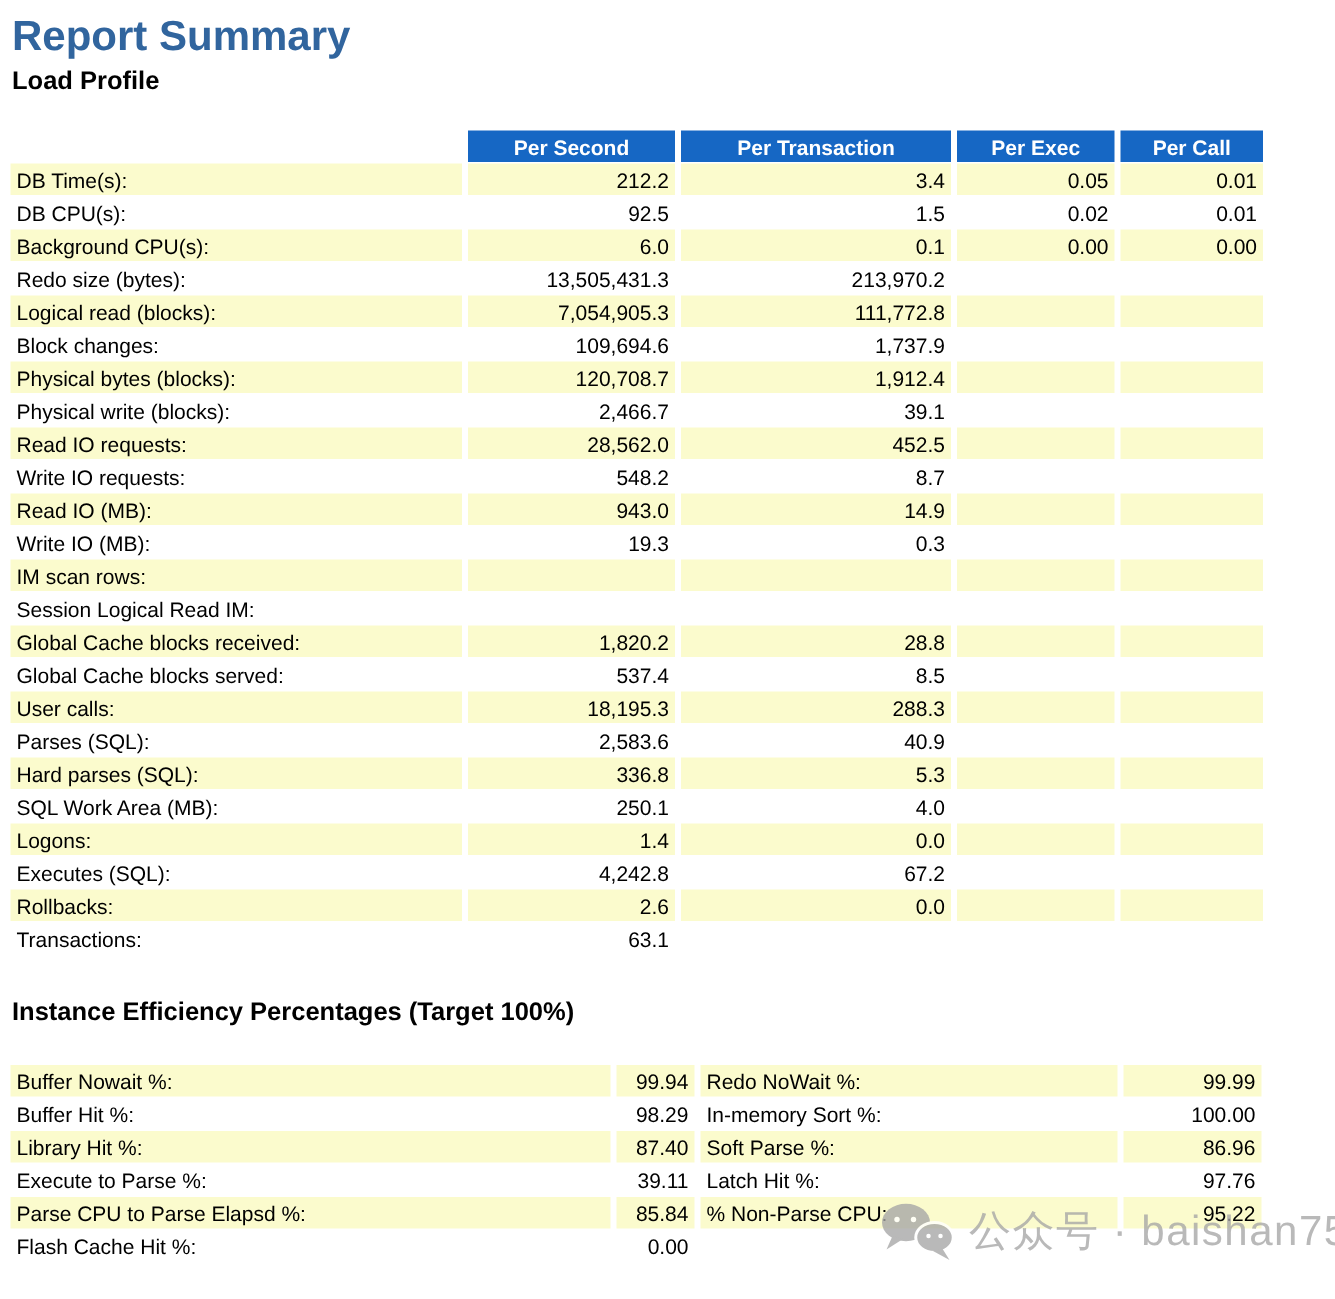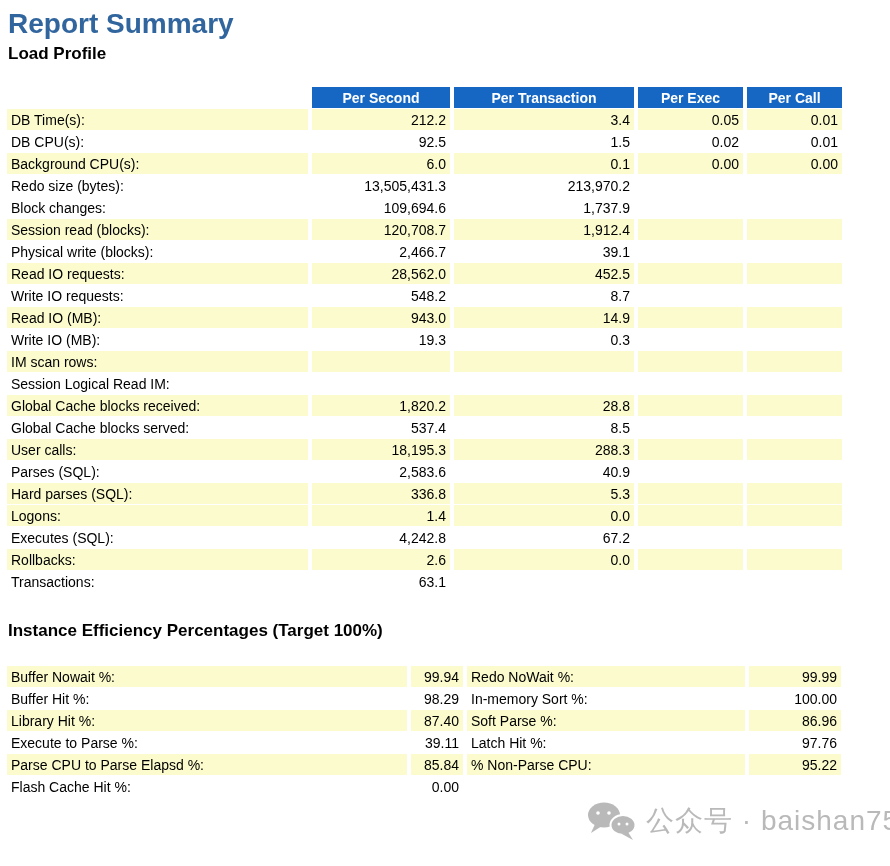--- a/index.html
+++ b/index.html
@@ -118,29 +118,36 @@
         <td class="num">0.00</td>
         <td class="num">0.00</td>
       </tr>
       <tr class="even">
         <td class="lbl">Redo size (bytes):</td>
         <td class="num">13,505,431.3</td>
         <td class="num">213,970.2</td>
         <td class="num"></td>
         <td class="num"></td>
       </tr>
+      <tr class="odd">
+        <td class="lbl">Logical read (blocks):</td>
+        <td class="num">7,054,905.3</td>
+        <td class="num">111,772.8</td>
+        <td class="num"></td>
+        <td class="num"></td>
+      </tr>
       <tr class="even">
         <td class="lbl">Block changes:</td>
         <td class="num">109,694.6</td>
         <td class="num">1,737.9</td>
         <td class="num"></td>
         <td class="num"></td>
       </tr>
       <tr class="odd">
-        <td class="lbl">Session read (blocks):</td>
+        <td class="lbl">Physical bytes (blocks):</td>
         <td class="num">120,708.7</td>
         <td class="num">1,912.4</td>
         <td class="num"></td>
         <td class="num"></td>
       </tr>
       <tr class="even">
         <td class="lbl">Physical write (blocks):</td>
         <td class="num">2,466.7</td>
         <td class="num">39.1</td>
         <td class="num"></td>
@@ -213,20 +220,27 @@
         <td class="lbl">Parses (SQL):</td>
         <td class="num">2,583.6</td>
         <td class="num">40.9</td>
         <td class="num"></td>
         <td class="num"></td>
       </tr>
       <tr class="odd">
         <td class="lbl">Hard parses (SQL):</td>
         <td class="num">336.8</td>
         <td class="num">5.3</td>
+        <td class="num"></td>
+        <td class="num"></td>
+      </tr>
+      <tr class="even">
+        <td class="lbl">SQL Work Area (MB):</td>
+        <td class="num">250.1</td>
+        <td class="num">4.0</td>
         <td class="num"></td>
         <td class="num"></td>
       </tr>
       <tr class="odd">
         <td class="lbl">Logons:</td>
         <td class="num">1.4</td>
         <td class="num">0.0</td>
         <td class="num"></td>
         <td class="num"></td>
       </tr>

